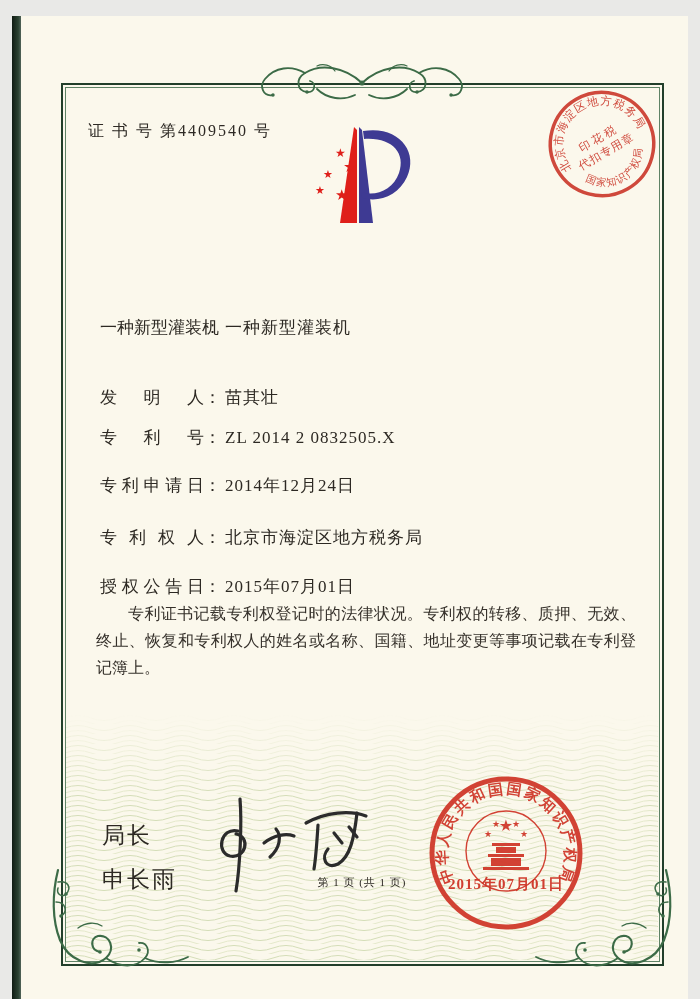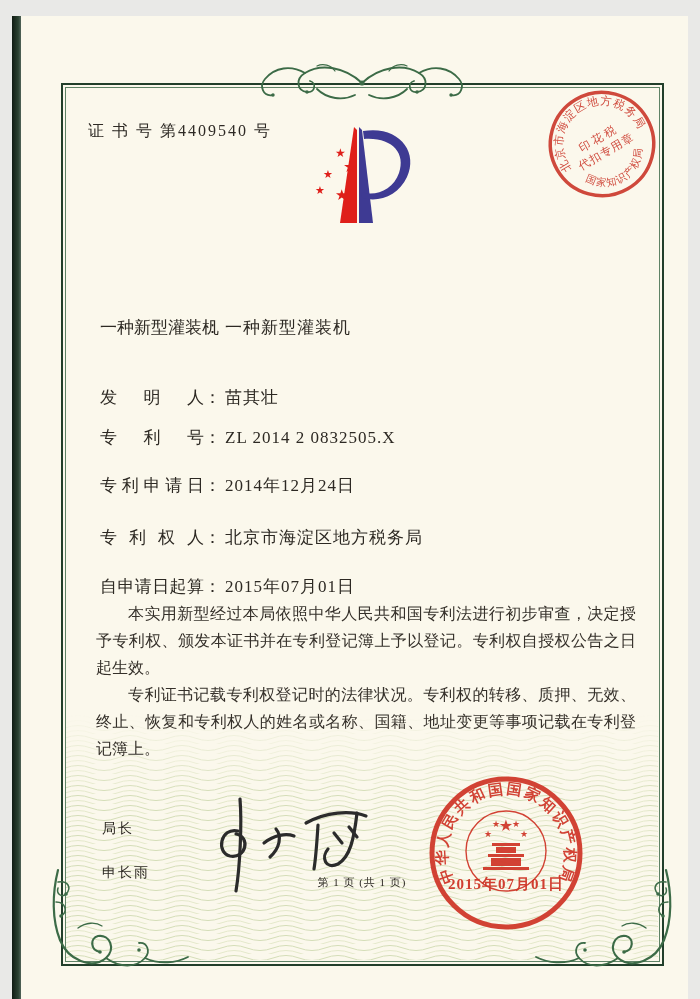--- a/index.html
+++ b/index.html
@@ -19,21 +19,21 @@
   .title{position:absolute;left:0;top:211px;width:700px;text-align:center;font-size:39px;font-weight:600;
     letter-spacing:7px;color:#262320;}
   .fields{position:absolute;left:88px;top:290px;width:540px;color:#2d2923;font-size:17px;}
   .frow{position:absolute;left:0;white-space:nowrap;}
   .flabel{display:inline-block;width:104px;text-align:justify;text-align-last:justify;vertical-align:bottom;}
   .fcolon{display:inline-block;}
   .fvalue{display:inline-block;margin-left:4px;letter-spacing:1px;font-family:Liberation Serif, serif;}
   .body-text{position:absolute;left:84px;top:584px;width:540px;font-size:16px;line-height:27px;
     color:#35302a;text-align:justify;}
   .body-text p{margin:0;text-indent:2em;}
-  .sign-label{position:absolute;left:90px;font-size:14px;letter-spacing:2px;color:#2d2923;}
+  .sign-label{position:absolute;left:90px;font-size:23px;letter-spacing:2px;color:#2d2923;}
   .signature{position:absolute;left:192px;top:775px;}
   .seal{position:absolute;left:414px;top:757px;opacity:.93;}
   .seal-date{position:absolute;left:406px;top:859px;width:176px;text-align:center;font-size:15px;
     font-weight:bold;color:#cf3527;letter-spacing:1px;opacity:.95;}
   .footer{position:absolute;left:0;top:859px;width:700px;text-align:center;font-size:11px;
     letter-spacing:1px;color:#2e2a25;}
   .flourish{position:absolute;width:145px;height:112px;}
   .flourish.bl{left:36px;top:852px;}
   .flourish.br{left:519px;top:852px;transform:scaleX(-1);}
   .top-ornament{position:absolute;left:245px;top:42px;}
@@ -113,26 +113,25 @@
     <div class="frow" style="top:120px">
       <span class="flabel">专利号</span><span class="fcolon">：</span><span class="fvalue">ZL 2014 2 0832505.X</span>
     </div>
     <div class="frow" style="top:168px">
       <span class="flabel">专利申请日</span><span class="fcolon">：</span><span class="fvalue">2014年12月24日</span>
     </div>
     <div class="frow" style="top:220px">
       <span class="flabel">专利权人</span><span class="fcolon">：</span><span class="fvalue">北京市海淀区地方税务局</span>
     </div>
     <div class="frow" style="top:269px">
-      <span class="flabel">自申请日起算</span><span class="fcolon">：</span><span class="fvalue">2015年07月01日</span>
+      <span class="flabel">授权公告日</span><span class="fcolon">：</span><span class="fvalue">2015年07月01日</span>
     </div>
   </div>
 
   <div class="body-text">
-    <p>本实用新型经过本局依照中华人民共和国专利法进行初步审查，决定授予专利权、颁发本证书并在专利登记簿上予以登记。专利权自授权公告之日起生效。</p>
     <p>专利证书记载专利权登记时的法律状况。专利权的转移、质押、无效、终止、恢复和专利权人的姓名或名称、国籍、地址变更等事项记载在专利登记簿上。</p>
   </div>
 
   <div class="sign-label" style="top:804px">局长</div>
   <div class="sign-label" style="top:848px">申长雨</div>
 
   <svg class="signature" width="180" height="108" viewBox="0 0 180 108">
     <g stroke="#2b2b2b" stroke-width="3.2" fill="none" stroke-linecap="round" stroke-linejoin="round">
       <path d="M34,40 C16,36 12,62 26,65 C42,68 47,46 32,43"></path>
       <path d="M36,8 C38,32 36,76 32,100"></path>

